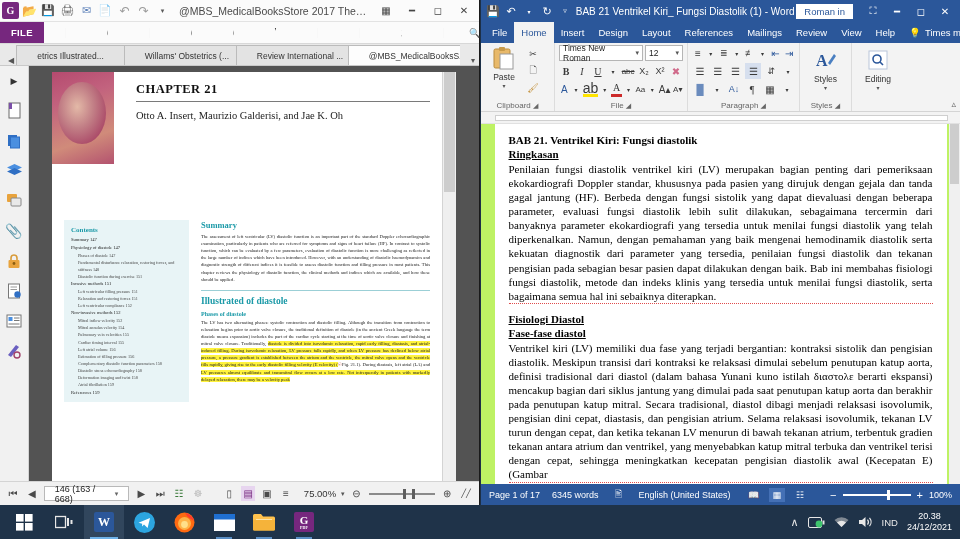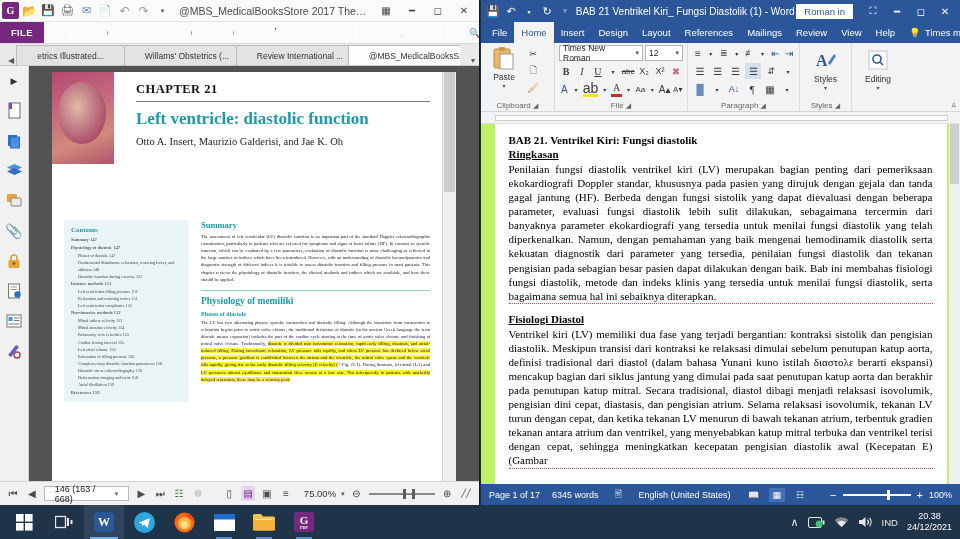--- a/index.html
+++ b/index.html
@@ -332,21 +332,20 @@
       <div class="pdf-canvas">
         <div class="pdf-page">
 
           <div class="chapter-img">
               <div class="blob"></div>
             </div>
 
           <div class="ch-head">
             <div class="ch-num">CHAPTER 21</div>
             <div class="ch-rule"></div>
-            <div class="ch-title">Left ventricle: diastolic function</div>
             <div class="ch-authors">Otto A. Insert, Maurizio Galderisi, and Jae K. Oh</div>
           </div>
 
           <div class="pdf-cols">
             <div class="contents-box">
               <div class="contents-title">Contents</div>
               <div class="toc-l1">Summary  147</div>
               <div class="toc-l1">Physiology of diastole  147</div>
               <div class="toc-l2">Phases of diastole  147</div>
               <div class="toc-l2">Fundamental disturbance relaxation, restoring forces, and stiffness  148</div>
@@ -366,21 +365,21 @@
               <div class="toc-l2">Diastolic stress echocardiography  158</div>
               <div class="toc-l2">Deformation imaging and twist  158</div>
               <div class="toc-l2">Atrial fibrillation  159</div>
               <div class="toc-l1">References  159</div>
             </div>
 
             <div class="col2">
               <div class="sec-title">Summary</div>
               <div class="body-p">The assessment of left ventricular (LV) diastolic function is an important part of the standard Doppler echocardiographic examination, particularly in patients who are referred for symptoms and signs of heart failure (HF). In contrast to systolic function, which can be evaluated by a few parameters, evaluation of diastolic function is more challenging as reflected in the large number of indices which have been introduced. However, with an understanding of diastolic haemodynamics and diagnostic strength of different indices it is feasible to assess diastolic function and filling pressure in most patients. This chapter reviews the physiology of diastolic function, the clinical methods and indices which are available, and how these should be applied.</div>
               <div class="hr-thin"></div>
-              <div class="sec-title lg">Physiology of memiliki</div>
+              <div class="sec-title lg">Illustrated of diastole</div>
               <div class="sub-title">Phases of diastole</div>
               <div class="body-p"><span>The LV has two alternating phases: systolic contraction and diastolic filling. Although the transition from contraction to relaxation begins prior to aortic valve closure, the traditional definition of diastole (in the ancient Greek language the term diastole means expansion) includes the part of the cardiac cycle starting at the time of aortic valve closure and finishing at mitral valve closure. Traditionally, </span><span class="hl">diastole is divided into isovolumic relaxation, rapid early filling, diastasis, and atrial-induced filling. During isovolumic relaxation, LV pressure falls rapidly, and when LV pressure has declined below atrial pressure, a pressure gradient is established between the atrium and the ventricle, the mitral valve opens and the ventricle fills rapidly, giving rise to the early diastolic filling velocity (E velocity) (</span><span style="color:#c0392b;">☉</span><span>Fig. 21.1). During diastasis, left atrial (LA) and</span> <span class="hl">LV pressures almost equilibrate and transmitral flow occurs at a low rate. Not infrequently in patients with markedly delayed relaxation, there may be a velocity peak</span></div>
             </div>
           </div>
         </div>
         <div class="pdf-rightbar">
             <div class="thumb"></div>
           </div>
       </div>
     </div>
@@ -579,20 +578,21 @@
       <div class="w-ruler-bar"></div>
     </div>
 
     <div class="w-docarea">
       <div class="w-page">
         <div class="w-h1">BAB 21. Ventrikel Kiri: Fungsi diastolik</div>
         <div class="w-h2">Ringkasan</div>
         <div class="w-p sp">Penilaian fungsi diastolik ventrikel kiri (LV) merupakan bagian penting dari pemeriksaan ekokardiografi Doppler standar, khususnya pada pasien yang dirujuk dengan gejala dan tanda gagal jantung (HF). Berbeda dengan fungsi sistolik yang dapat dievaluasi dengan beberapa parameter, evaluasi fungsi diastolik lebih sulit dilakukan, sebagaimana tercermin dari banyaknya parameter ekokardiografi yang tersedia untuk menilai fungsi diastolik yang telah diperkenalkan. Namun, dengan pemahaman yang baik mengenai hemodinamik diastolik serta kekuatan diagnostik dari parameter yang tersedia, penilaian fungsi diastolik dan tekanan pengisian pada sebagian besar pasien dapat dilakukan dengan baik. Bab ini membahas fisiologi fungsi diastolik, metode dan indeks klinis yang tersedia untuk menilai fungsi diastolik, serta bagaimana semua hal ini sebaiknya diterapkan.</div>
         <div style="height:9px;"></div>
         <div class="w-h2">Fisiologi Diastol</div>
+        <div class="w-h2">Fase-fase diastol</div>
         <div class="w-p sp">Ventrikel kiri (LV) memiliki dua fase yang terjadi bergantian: kontraksi sistolik dan pengisian diastolik. Meskipun transisi dari kontraksi ke relaksasi dimulai sebelum penutupan katup aorta, definisi tradisional dari diastol (dalam bahasa Yunani kuno istilah διαστολε berarti ekspansi) mencakup bagian dari siklus jantung yang dimulai pada saat penutupan katup aorta dan berakhir pada penutupan katup mitral. Secara tradisional, diastol dibagi menjadi relaksasi isovolumik, pengisian dini cepat, diastasis, dan pengisian atrium. Selama relaksasi isovolumik, tekanan LV turun dengan cepat, dan ketika tekanan LV menurun di bawah tekanan atrium, terbentuk gradien tekanan antara atrium dan ventrikel, yang menyebabkan katup mitral terbuka dan ventrikel terisi dengan cepat, sehingga meningkatkan kecepatan pengisian diastolik awal (Kecepatan E) (Gambar</div>
       </div>
       <div class="w-scroll">
           <i></i>
         </div>
     </div>
 
     <div class="w-status">
       <span class="txt">Page 1 of 17</span>
       <span class="txt">6345 words</span>

